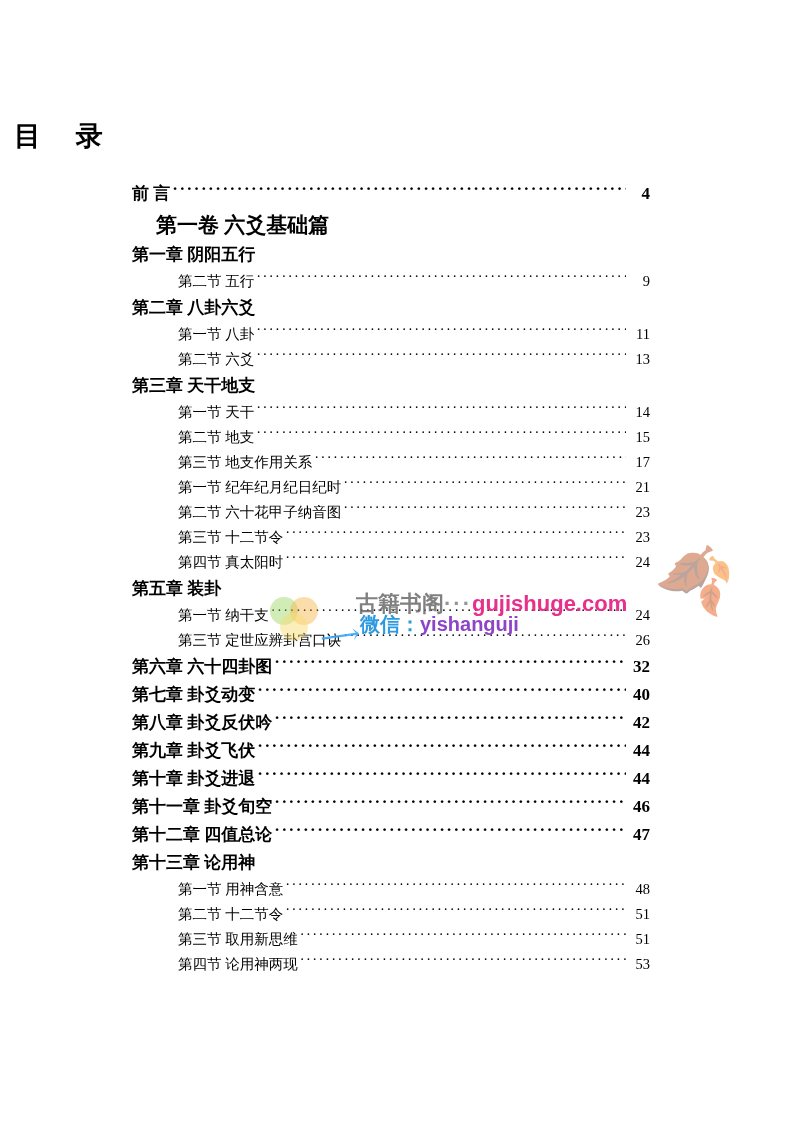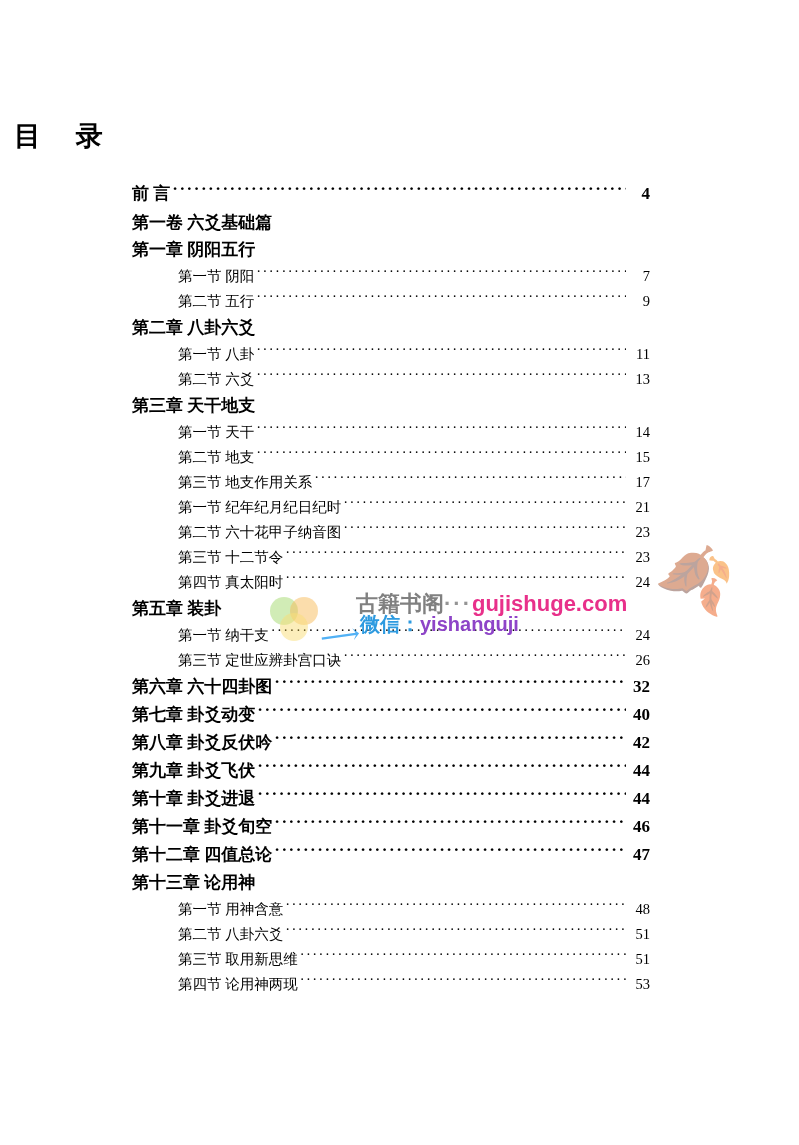--- a/index.html
+++ b/index.html
@@ -50,24 +50,25 @@
   }
 
   
   .lvl-front {
     font-size: 17px;
     font-weight: bold;
     margin-bottom: 9px;
     padding-left: 2px;
   }
   .lvl-vol {
-    font-size: 17px;
+    font-size: 21px;
     font-weight: bold;
     margin-bottom: 7px;
     padding-left: 2px;
+    margin-left: 24px;
   }
   .lvl-chap {
     font-size: 17px;
     font-weight: bold;
     margin-bottom: 8px;
     padding-left: 2px;
   }
   .lvl-sec {
     font-size: 14.5px;
     font-weight: normal;
@@ -186,25 +187,20 @@
         <span class="label">第一卷  六爻基础篇</span>
         <span class="leader"></span>
         <span class="pageno"></span>
       </div>
       <div class="row lvl-chap no-leader">
         <span class="label">第一章  阴阳五行</span>
         <span class="leader"></span>
         <span class="pageno"></span>
       </div>
       <div class="row lvl-sec">
-        <span class="label">第一节  阴阳</span>
-        <span class="leader"></span>
-        <span class="pageno">7</span>
-      </div>
-      <div class="row lvl-sec">
         <span class="label">第二节  五行</span>
         <span class="leader"></span>
         <span class="pageno">9</span>
       </div>
       <div class="row lvl-chap no-leader">
         <span class="label">第二章  八卦六爻</span>
         <span class="leader"></span>
         <span class="pageno"></span>
       </div>
       <div class="row lvl-sec">
@@ -311,21 +307,21 @@
         <span class="label">第十三章  论用神</span>
         <span class="leader"></span>
         <span class="pageno"></span>
       </div>
       <div class="row lvl-sec">
         <span class="label">第一节  用神含意</span>
         <span class="leader"></span>
         <span class="pageno">48</span>
       </div>
       <div class="row lvl-sec">
-        <span class="label">第二节  八卦六爻</span>
+        <span class="label">第二节  十二节令</span>
         <span class="leader"></span>
         <span class="pageno">51</span>
       </div>
       <div class="row lvl-sec">
         <span class="label">第三节  取用新思维</span>
         <span class="leader"></span>
         <span class="pageno">51</span>
       </div>
       <div class="row lvl-sec">
         <span class="label">第四节  论用神两现</span>

